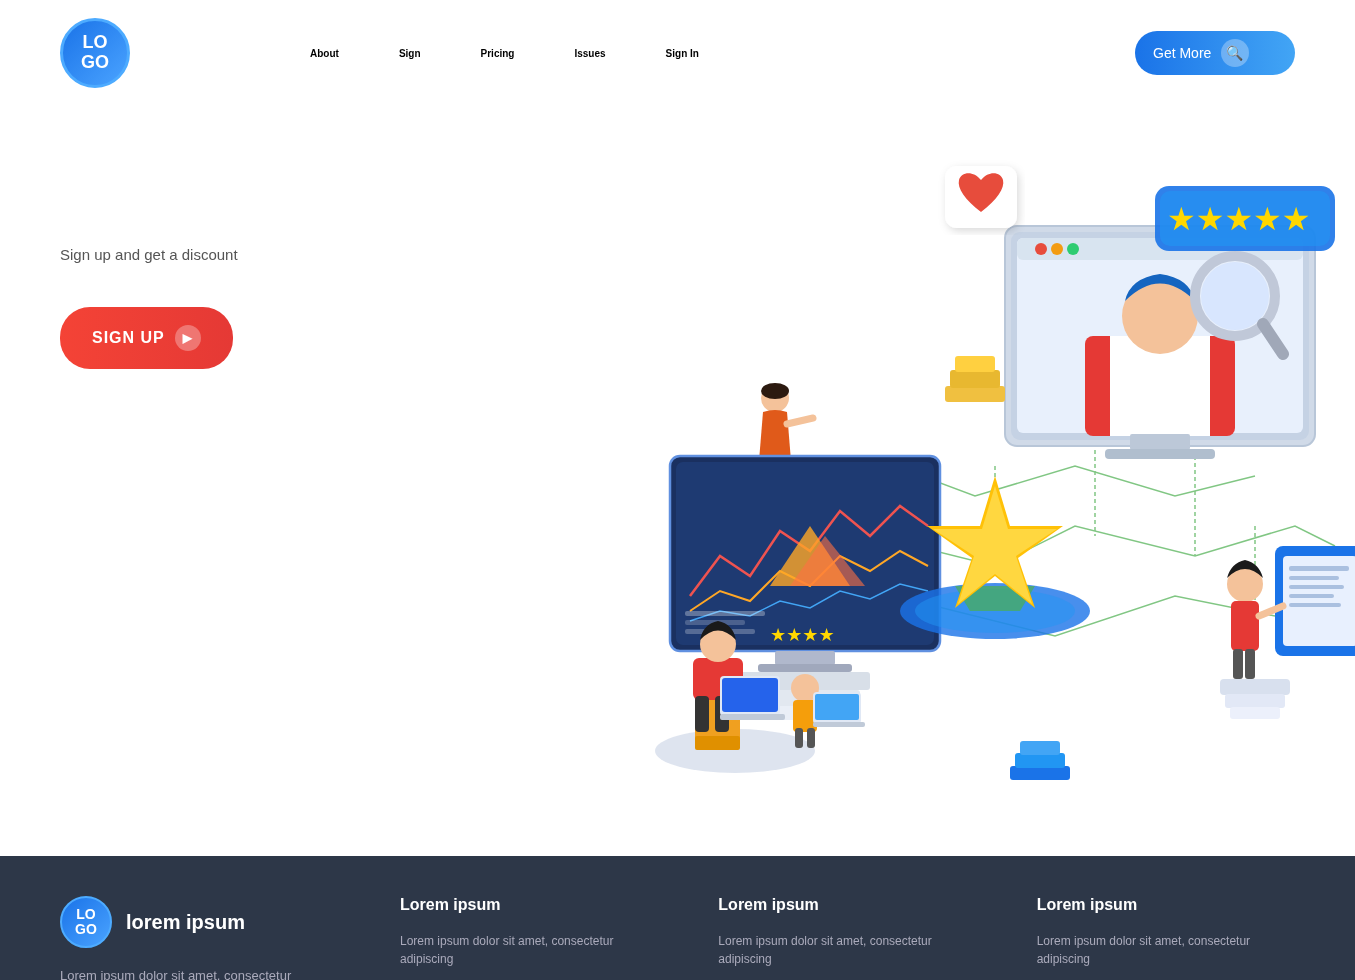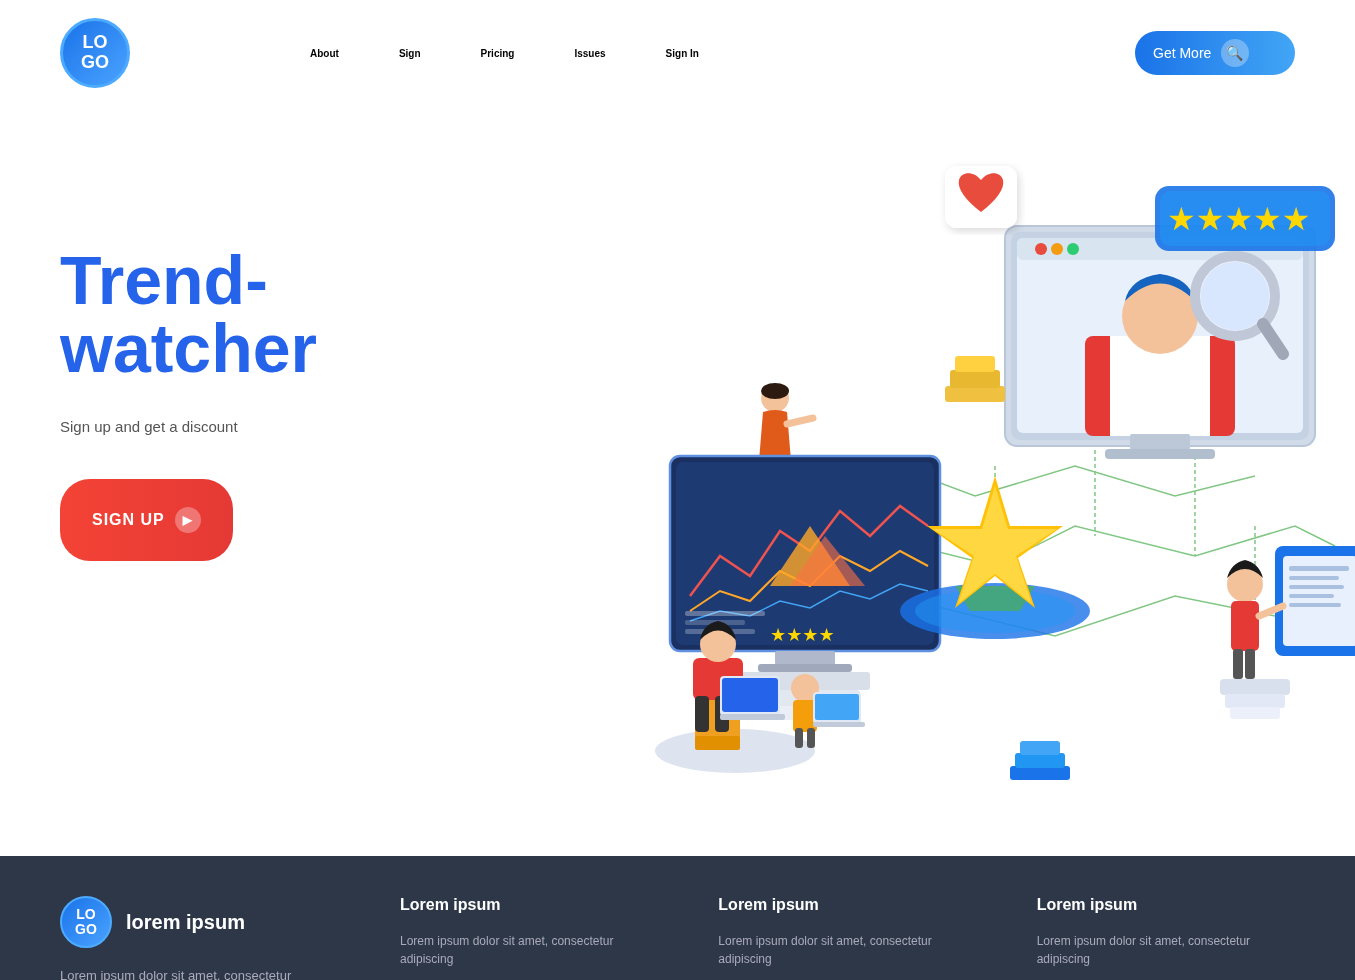--- a/index.html
+++ b/index.html
@@ -94,21 +94,21 @@
       margin-bottom: 44px;
     }
     .signup-btn {
       display: inline-flex;
       align-items: center;
       gap: 10px;
       background: linear-gradient(90deg, #f44336, #e53935);
       color: #fff;
       font-size: 16px;
       font-weight: 700;
-      padding: 28px 32px;
+      padding: 18px 32px;
       border-radius: 30px;
       cursor: pointer;
       border: none;
       letter-spacing: 1px;
     }
     .play-icon {
       background: rgba(255,255,255,0.3);
       border-radius: 50%;
       width: 26px; height: 26px;
       display: flex; align-items: center; justify-content: center;
@@ -201,21 +201,20 @@
   <div class="search-bar">
     <span>Get More</span>
     <div class="search-icon-btn">
       <span>🔍</span>
     </div>
   </div>
 </header>
 
 <section class="hero">
   <div class="hero-text">
-    <h1 class="hero-title">Trend-watcher</h1>
     <p class="hero-desc">Sign up and get a discount</p>
     <button class="signup-btn">
       <span>SIGN UP</span>
       <div class="play-icon">
         <span>▶</span>
       </div>
     </button>
   </div>
 
   <div class="hero-illustration">

